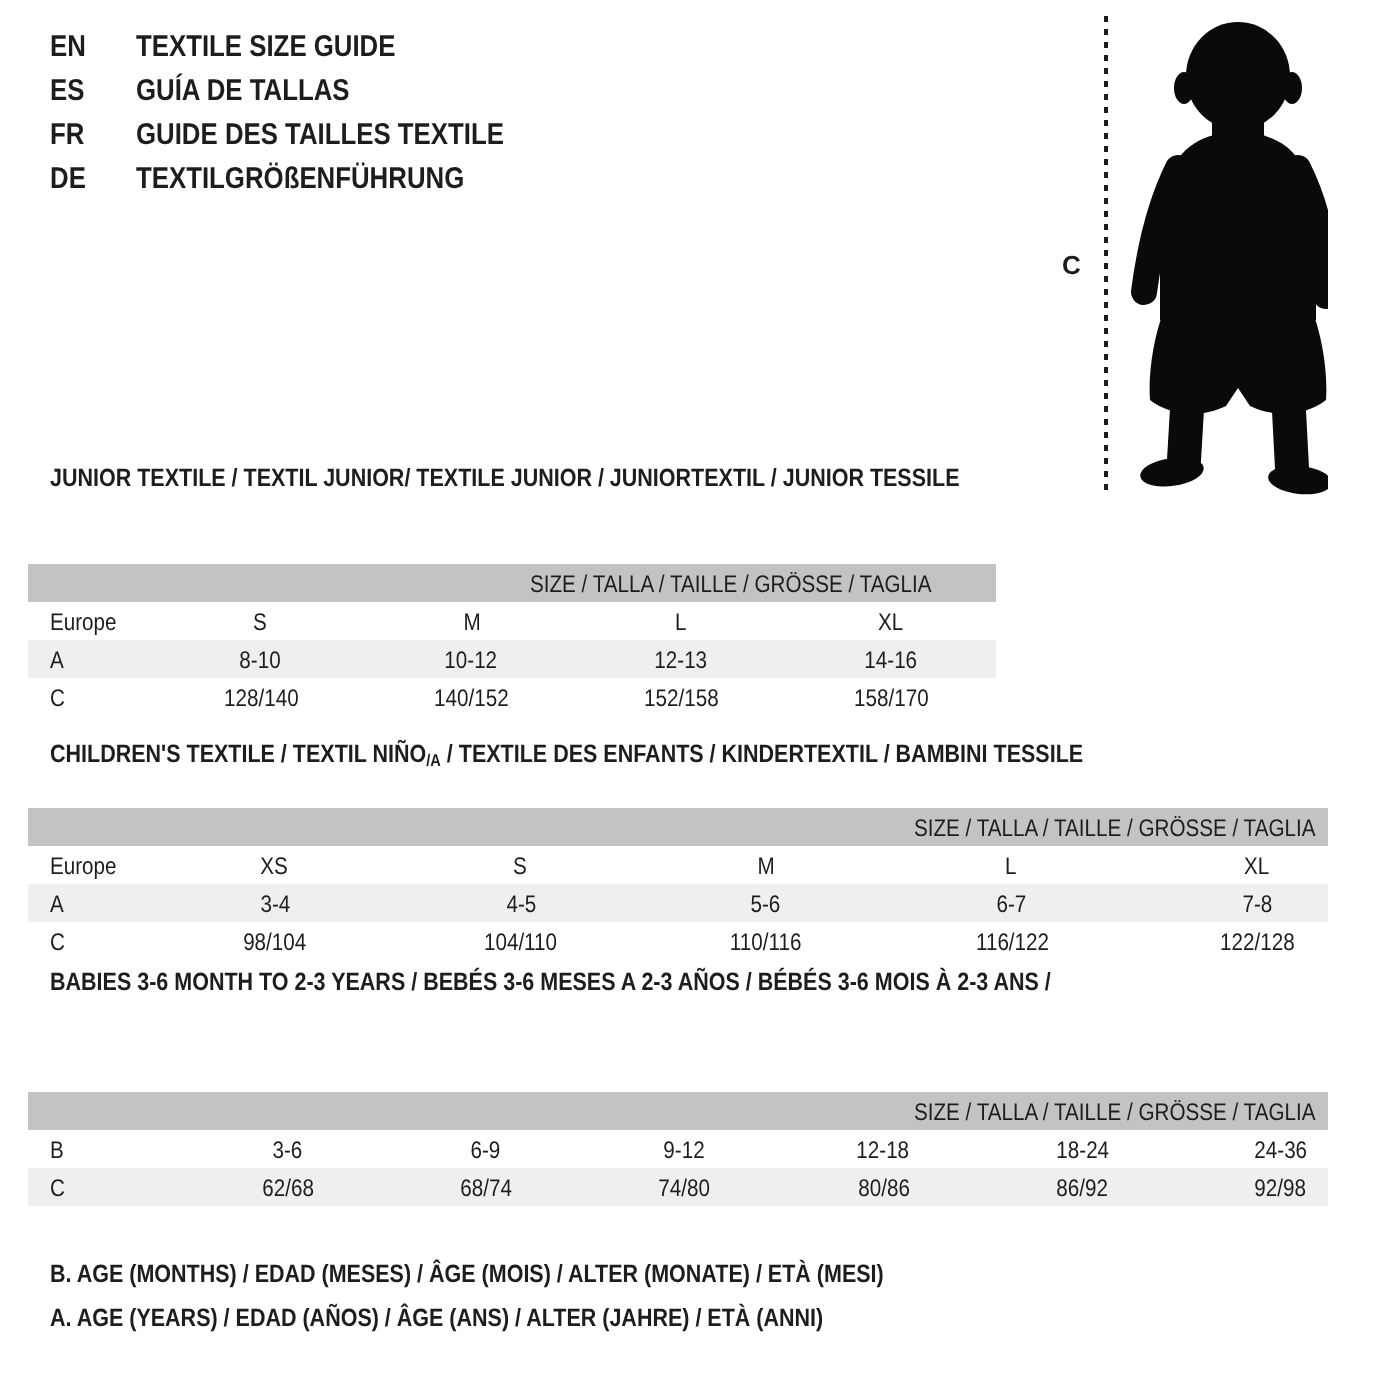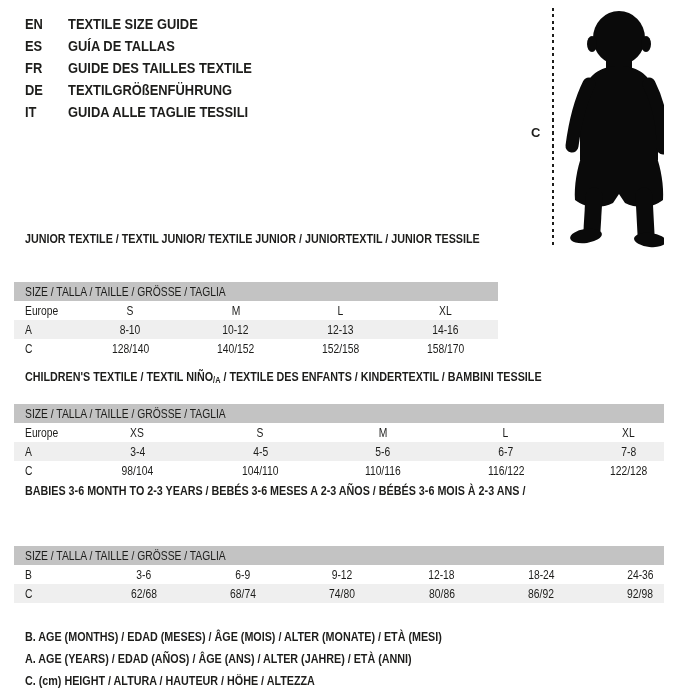--- a/index.html
+++ b/index.html
@@ -20,21 +20,21 @@
         background:repeating-linear-gradient(to bottom,#1d1d1b 0 3px,transparent 3px 6.5px);}
   .c-label{left:531px;top:125px;font-weight:700;font-size:13px;}
   .toddler{left:562px;top:8px;}
   
   .sec-title{left:25px;font-weight:700;font-size:12.5px;line-height:14px;height:14px;}
   .sec-title-2line{left:25px;font-weight:700;font-size:12.5px;line-height:21px;}
   .sub{font-size:8.5px;vertical-align:-2px;}
   
   .size-table{position:absolute;left:14px;border-collapse:collapse;table-layout:fixed;font-size:12px;}
   .size-table td{height:19px;padding:0;text-align:center;font-weight:400;vertical-align:middle;}
-  .size-table td.bar{background:#c3c3c3;text-align:left;padding-left:11px;}
+  .size-table td.bar{background:#c3c3c3;text-align:right;padding-left:11px;}
   .size-table td.rl{text-align:left;padding-left:11px;}
   .size-table tr.striped td{background:#efefef;}
   
   .footnotes{left:25px;top:626px;font-weight:700;font-size:12.5px;line-height:22px;}
 </style>
 </head>
 <body>
 
 <div id="canvas">
 
@@ -47,24 +47,20 @@
       <span class="lang-code"><span class="cl">ES</span></span>
       <span class="cl">GUÍA DE TALLAS</span>
     </div>
     <div class="lang-row">
       <span class="lang-code"><span class="cl">FR</span></span>
       <span class="cl">GUIDE DES TAILLES TEXTILE</span>
     </div>
     <div class="lang-row">
       <span class="lang-code"><span class="cl">DE</span></span>
       <span class="cl">TEXTILGRÖßENFÜHRUNG</span>
-    </div>
-    <div class="lang-row">
-      <span class="lang-code"><span class="cl">IT</span></span>
-      <span class="cl">GUIDA ALLE TAGLIE TESSILI</span>
     </div>
   </div>
 
   <div class="abs dash"></div>
   <div class="abs c-label">C</div>
   <svg class="abs toddler" width="116" height="240" viewBox="0 0 116 240" aria-hidden="true">
     <g fill="#0a0a0a" stroke="none">
       <ellipse cx="57" cy="30" rx="26" ry="27"></ellipse>
       <ellipse cx="30" cy="36" rx="5" ry="8"></ellipse>
       <ellipse cx="84" cy="36" rx="5" ry="8"></ellipse>
@@ -202,16 +198,15 @@
       <td><span class="cx">80/86</span></td>
       <td><span class="cx">86/92</span></td>
       <td><span class="cx">92/98</span></td>
     </tr>
   </tbody>
     </table>
 
   <div class="abs footnotes">
     <div><span class="cl">B. AGE (MONTHS) / EDAD (MESES) / ÂGE (MOIS) / ALTER (MONATE) / ETÀ (MESI)</span></div>
     <div><span class="cl">A. AGE (YEARS) / EDAD (AÑOS) / ÂGE (ANS) / ALTER (JAHRE) / ETÀ (ANNI)</span></div>
-    <div><span class="cl">C. (cm) HEIGHT / ALTURA / HAUTEUR / HÖHE / ALTEZZA</span></div>
   </div>
 
 </div>
 
 </body></html>

